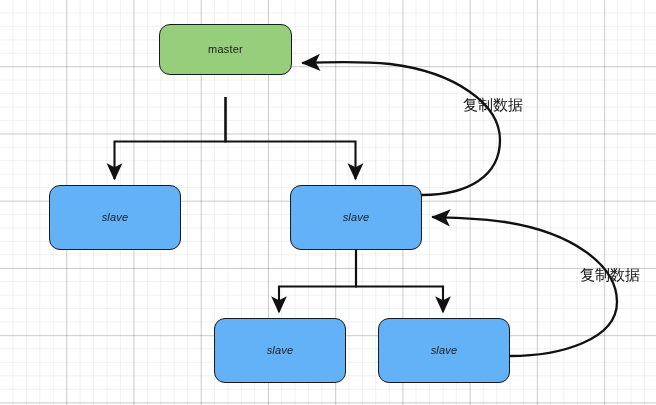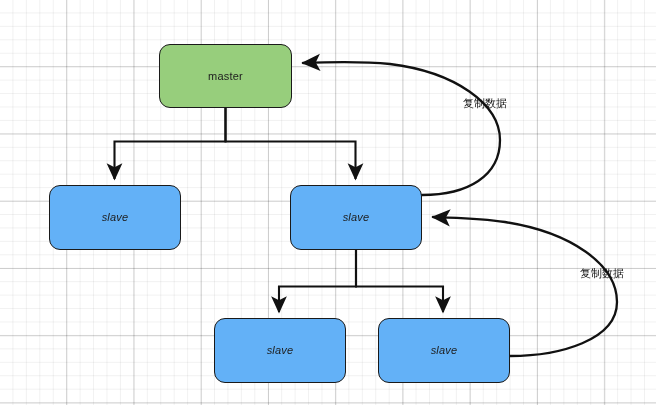--- a/index.html
+++ b/index.html
@@ -50,21 +50,21 @@
   }
   .node-master {
     background: #97ce7c;
   }
   .node-slave {
     background: #63b1f7;
     font-style: italic;
   }
   .edge-label {
     position: absolute;
-    font-size: 11px;
+    font-size: 15px;
     color: #121212;
     white-space: nowrap;
     line-height: 1;
     user-select: none;
     font-family: Liberation Serif, serif;
   }
 </style>
 </head>
 <body>
 
@@ -83,21 +83,21 @@
 
     <path d="M 356 250 L 356 286.5 L 279 286.5 L 279 312" fill="none" stroke="#111111" stroke-width="2.1" marker-end="url(#arrow)"></path>
 
     <path d="M 356 250 L 356 286.5 L 443 286.5 L 443 312" fill="none" stroke="#111111" stroke-width="2.1" marker-end="url(#arrow)"></path>
 
     <path d="M 422 195 C 468 195, 500 176, 500 140 C 500 104, 455 72, 390 64 C 360 61, 330 62, 303 63" fill="none" stroke="#111111" stroke-width="2.3" stroke-linecap="round" marker-end="url(#arrow)"></path>
 
     <path d="M 510 356 C 560 356, 617 340, 617 302 C 617 264, 570 232, 505 222 C 478 218, 452 218, 433 217" fill="none" stroke="#111111" stroke-width="2.3" stroke-linecap="round" marker-end="url(#arrow)"></path>
   </svg>
 
-  <div class="node node-master" style="left:159px; top:44px; width:133px; height:64px;">
+  <div class="node node-master" style="left:159px; top:24px; width:133px; height:51px;">
     <span>master</span>
   </div>
 
   <div class="node node-slave" style="left:49px; top:185px; width:132px; height:65px;">
     <span>slave</span>
   </div>
 
   <div class="node node-slave" style="left:290px; top:185px; width:132px; height:65px;">
     <span>slave</span>
   </div>

